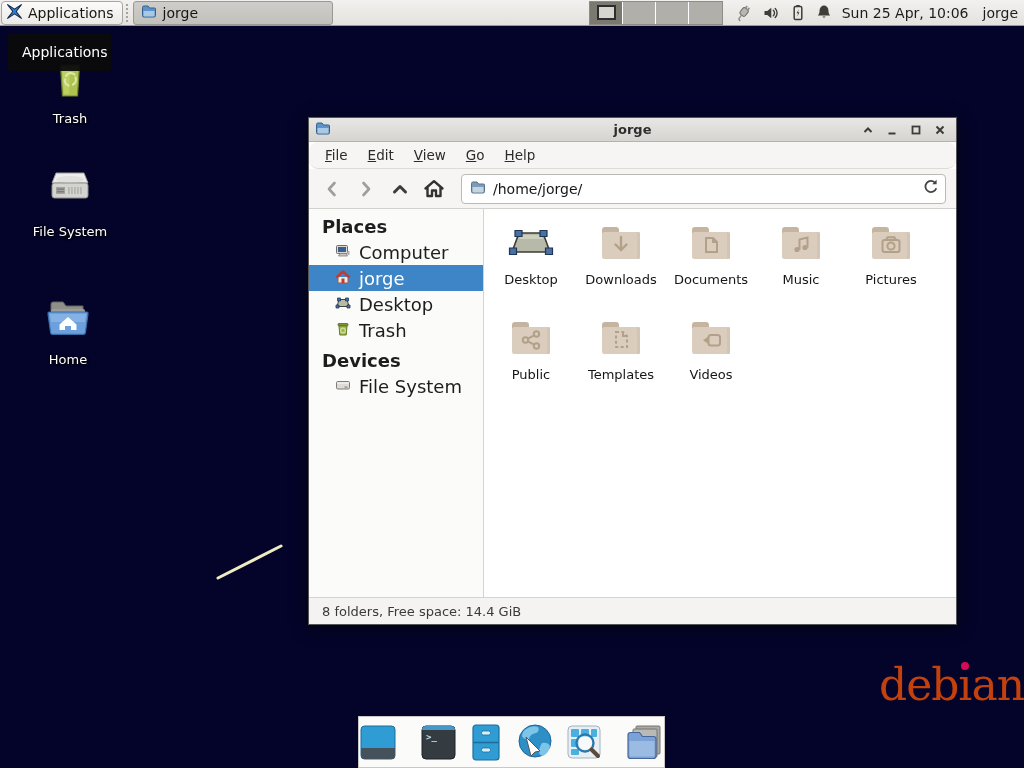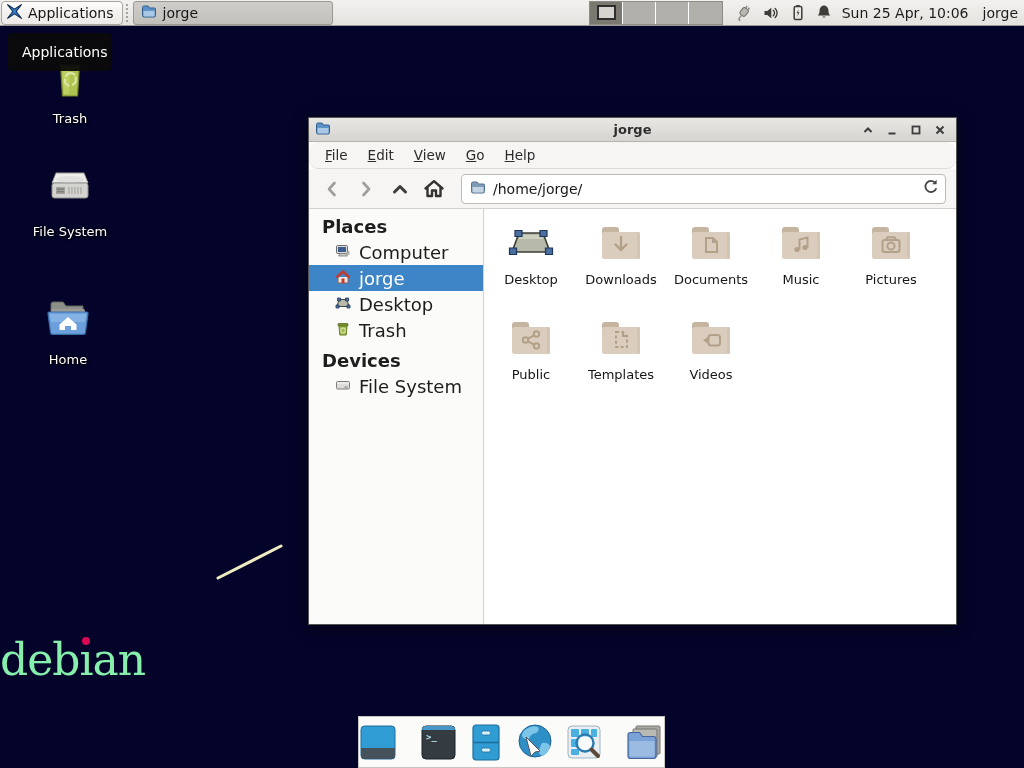--- a/index.html
+++ b/index.html
@@ -84,22 +84,22 @@
   .mainpane { flex:1; display:flex; flex-wrap:wrap; align-content:flex-start;
               padding:10px 0 0 2px; background:#ffffff; }
   .fitem { width:90px; height:78px; margin-bottom:17px; display:flex; flex-direction:column; align-items:center; }
   .fitem svg { display:block; }
   .fitem .flbl { margin-top:5px; font-size:13px; color:#161616; }
 
   .statusbar { height:27px; background:#f4f3f1; border-top:1px solid #d5d3cf;
                display:flex; align-items:center; padding-left:13px; font-size:13px; color:#3a3a3a; }
 
   
-  #logo { position:absolute; left:0; top:634px; width:1024px; text-align:left;
-          font-family:"DejaVu Serif","Liberation Serif",serif; font-size:44px; color:#86efac;
+  #logo { position:absolute; left:0; top:659px; width:1024px; text-align:right;
+          font-family:"DejaVu Serif","Liberation Serif",serif; font-size:44px; color:#c2410c;
           letter-spacing:-1px; }
   #logo .i-wrap { position:relative; }
   #logo .red-dot { position:absolute; left:50%; top:3px; transform:translateX(-50%);
                    width:8px; height:8px; border-radius:50%; background:#d70a53; }
 
   
   #dock { position:absolute; left:358px; top:716px; width:307px; height:52px;
           background:#fbfbfa; border:1px solid #c9c7c3; display:flex; align-items:center;
           justify-content:center; gap:8px; }
   .dock-sep { width:1px; height:36px; background:#b8b6b2; margin:0 2px; }
@@ -467,20 +467,23 @@
               <rect x="5" y="13" width="38" height="27" rx="2.5" fill="#dacdbd"></rect>
               <path d="M40 13 h3 v27 h-3 Z" fill="#cfc0ae" opacity="0.6"></path>
               <rect x="21.5" y="21" width="11.5" height="10.5" rx="2.5" fill="none" stroke="#b2a089" stroke-width="2"></rect>
               <path d="M16 26.2 L21.5 22.4 V30 Z" fill="#b2a089"></path>
             </svg>
           <span class="flbl">Videos</span>
         </div>
       </div>
     </div>
 
+    <div class="statusbar">
+      <span>8 folders, Free space: 14.4 GiB</span>
+    </div>
   </div>
 
   <div id="logo"><span>deb</span><span class="i-wrap"><span>ı</span><span class="red-dot"></span></span><span>an</span></div>
 
   <div id="dock">
     <span class="dock-item">
       <svg width="40" height="40" viewBox="0 0 40 40">
           <rect x="3" y="4" width="34" height="33" rx="3.5" fill="#2f9cd4" stroke="#1d6e9c" stroke-width="1"></rect>
           <path d="M3 26 h34 v7.5 a3.5 3.5 0 0 1-3.5 3.5 h-27 A3.5 3.5 0 0 1 3 33.5 Z" fill="#45525c"></path>
         </svg>

